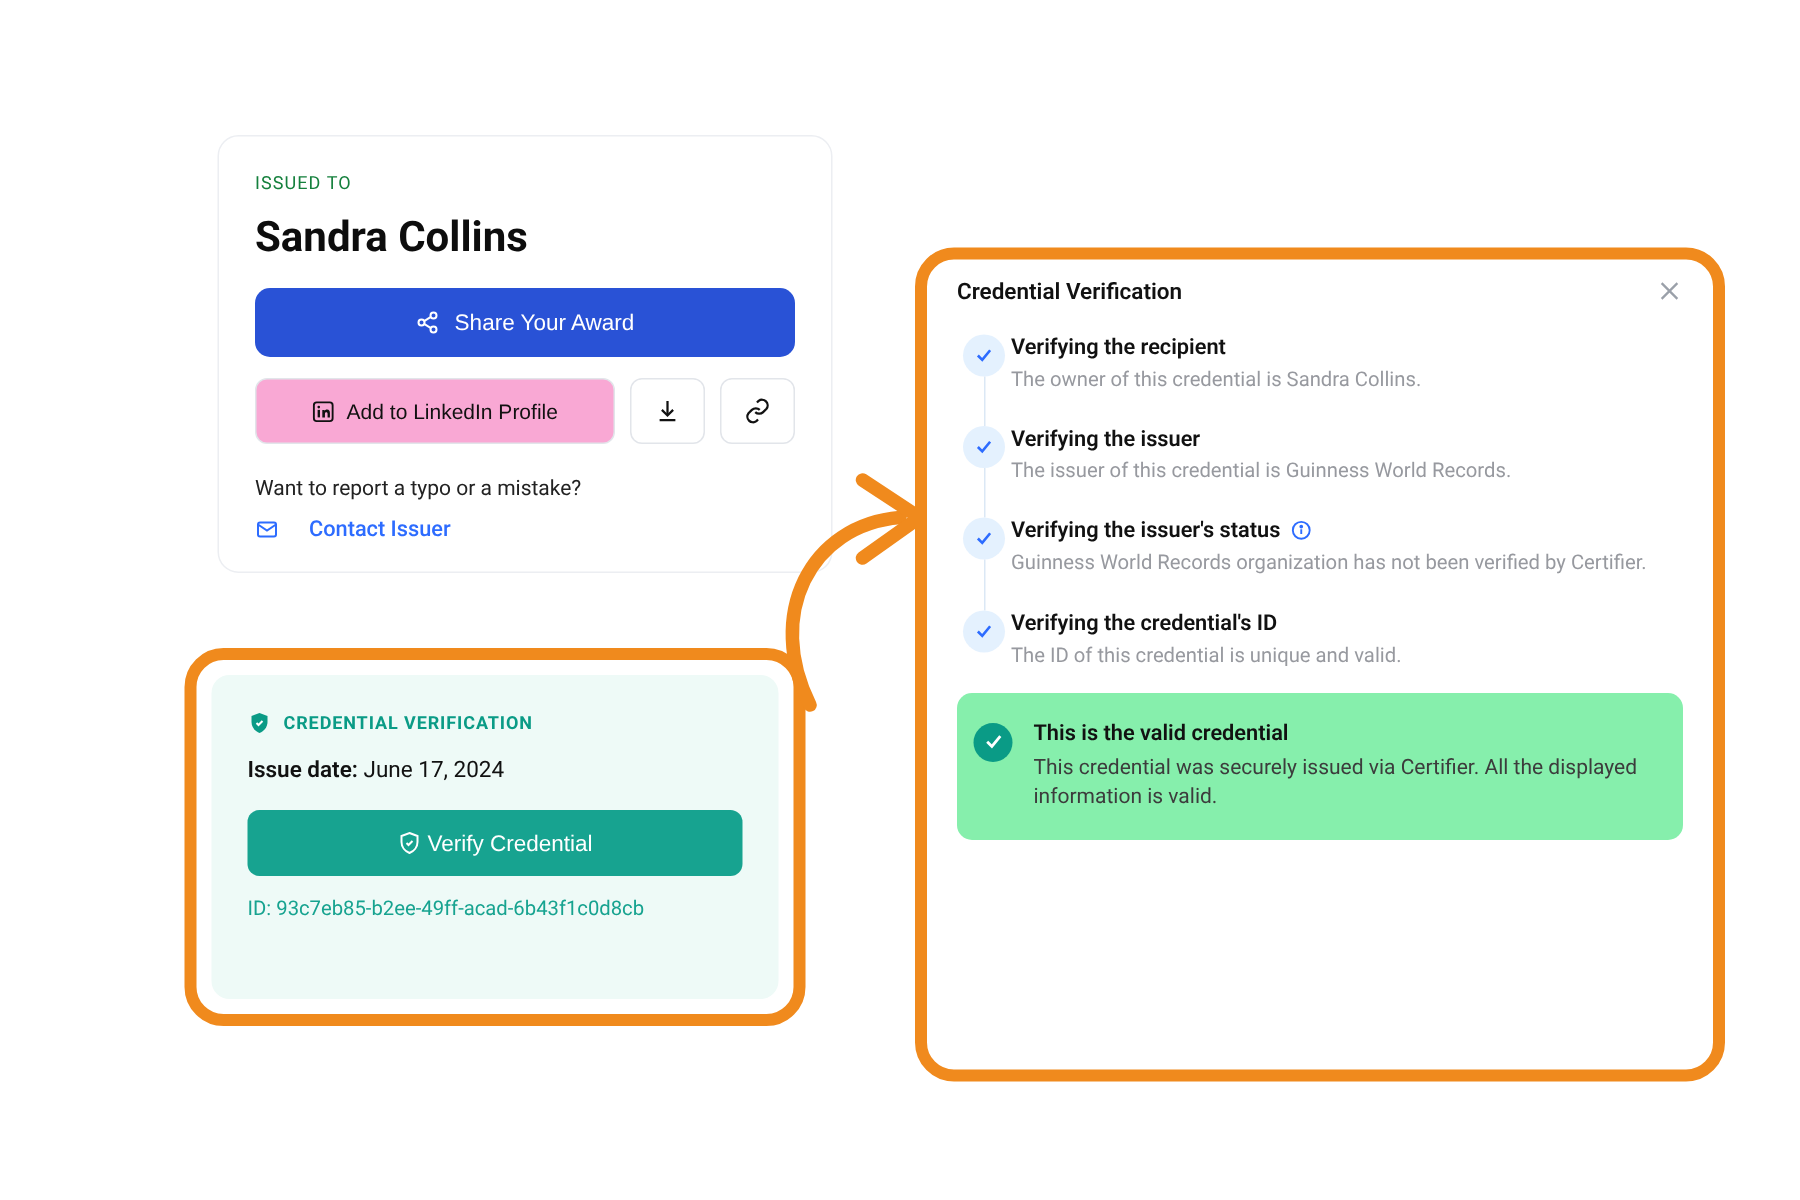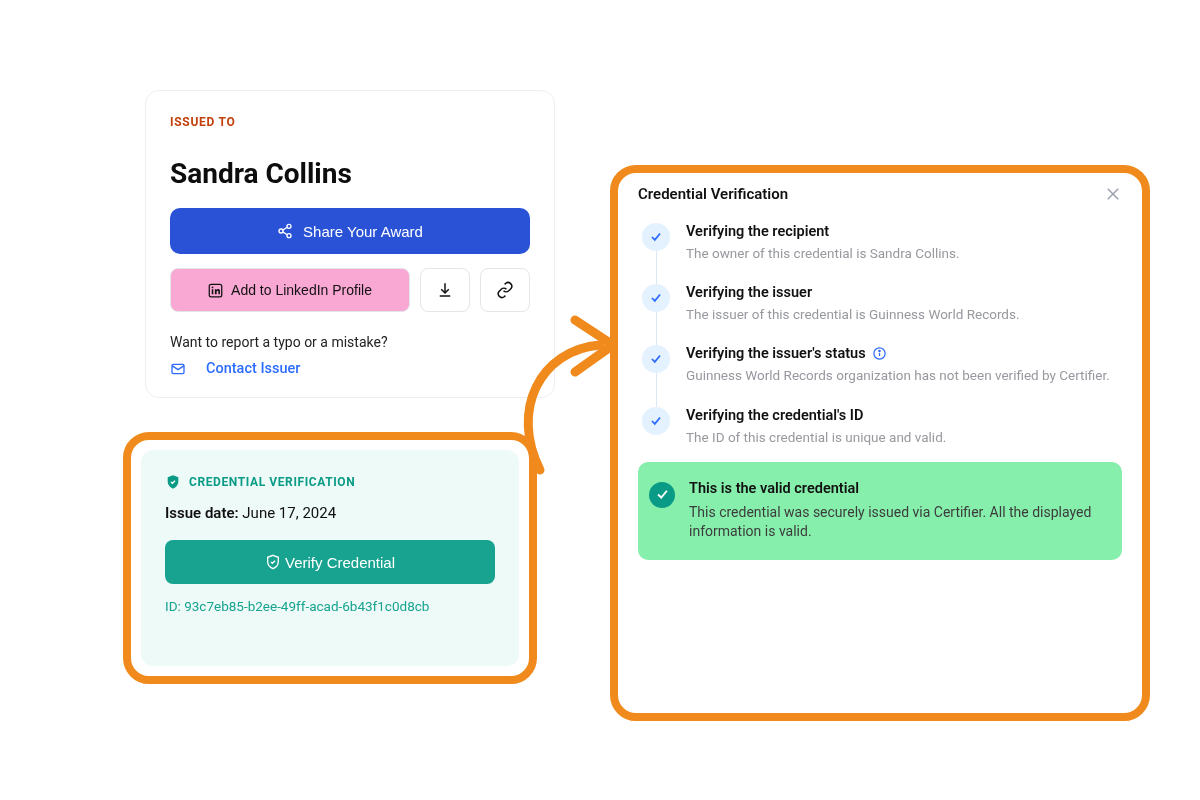--- a/index.html
+++ b/index.html
@@ -17,25 +17,25 @@
       position: absolute;
       left: 145px;
       top: 90px;
       width: 410px;
       border: 1px solid #eceef2;
       border-radius: 14px;
       padding: 24px 24px 20px 24px;
       background: #fff;
     }
     .label-issued-to {
-      color: #c2410c;
+      color: #15803d;
       font-size: 12px;
-      font-weight: 700;
+      font-weight: 400;
       letter-spacing: .06em;
-      margin-bottom: 28px;
+      margin-bottom: 12px;
     }
     .recipient-name {
       font-size: 28px;
       font-weight: 700;
       margin-bottom: 18px;
       color: #0d0d0d;
     }
     .btn-share {
       display: flex;
       align-items: center;
@@ -193,21 +193,21 @@
       height: 18px;
       cursor: pointer;
       color: #9aa0a9;
     }
     .steps {
       position: relative;
       padding-left: 4px;
     }
     .step {
       display: flex;
-      gap: 16px;
+      gap: 4px;
       position: relative;
       padding-bottom: 22px;
     }
     .step:last-of-type { padding-bottom: 16px; }
     .step .connector {
       position: absolute;
       left: 14px;
       top: 28px;
       width: 1px;
       height: calc(100% - 28px);

